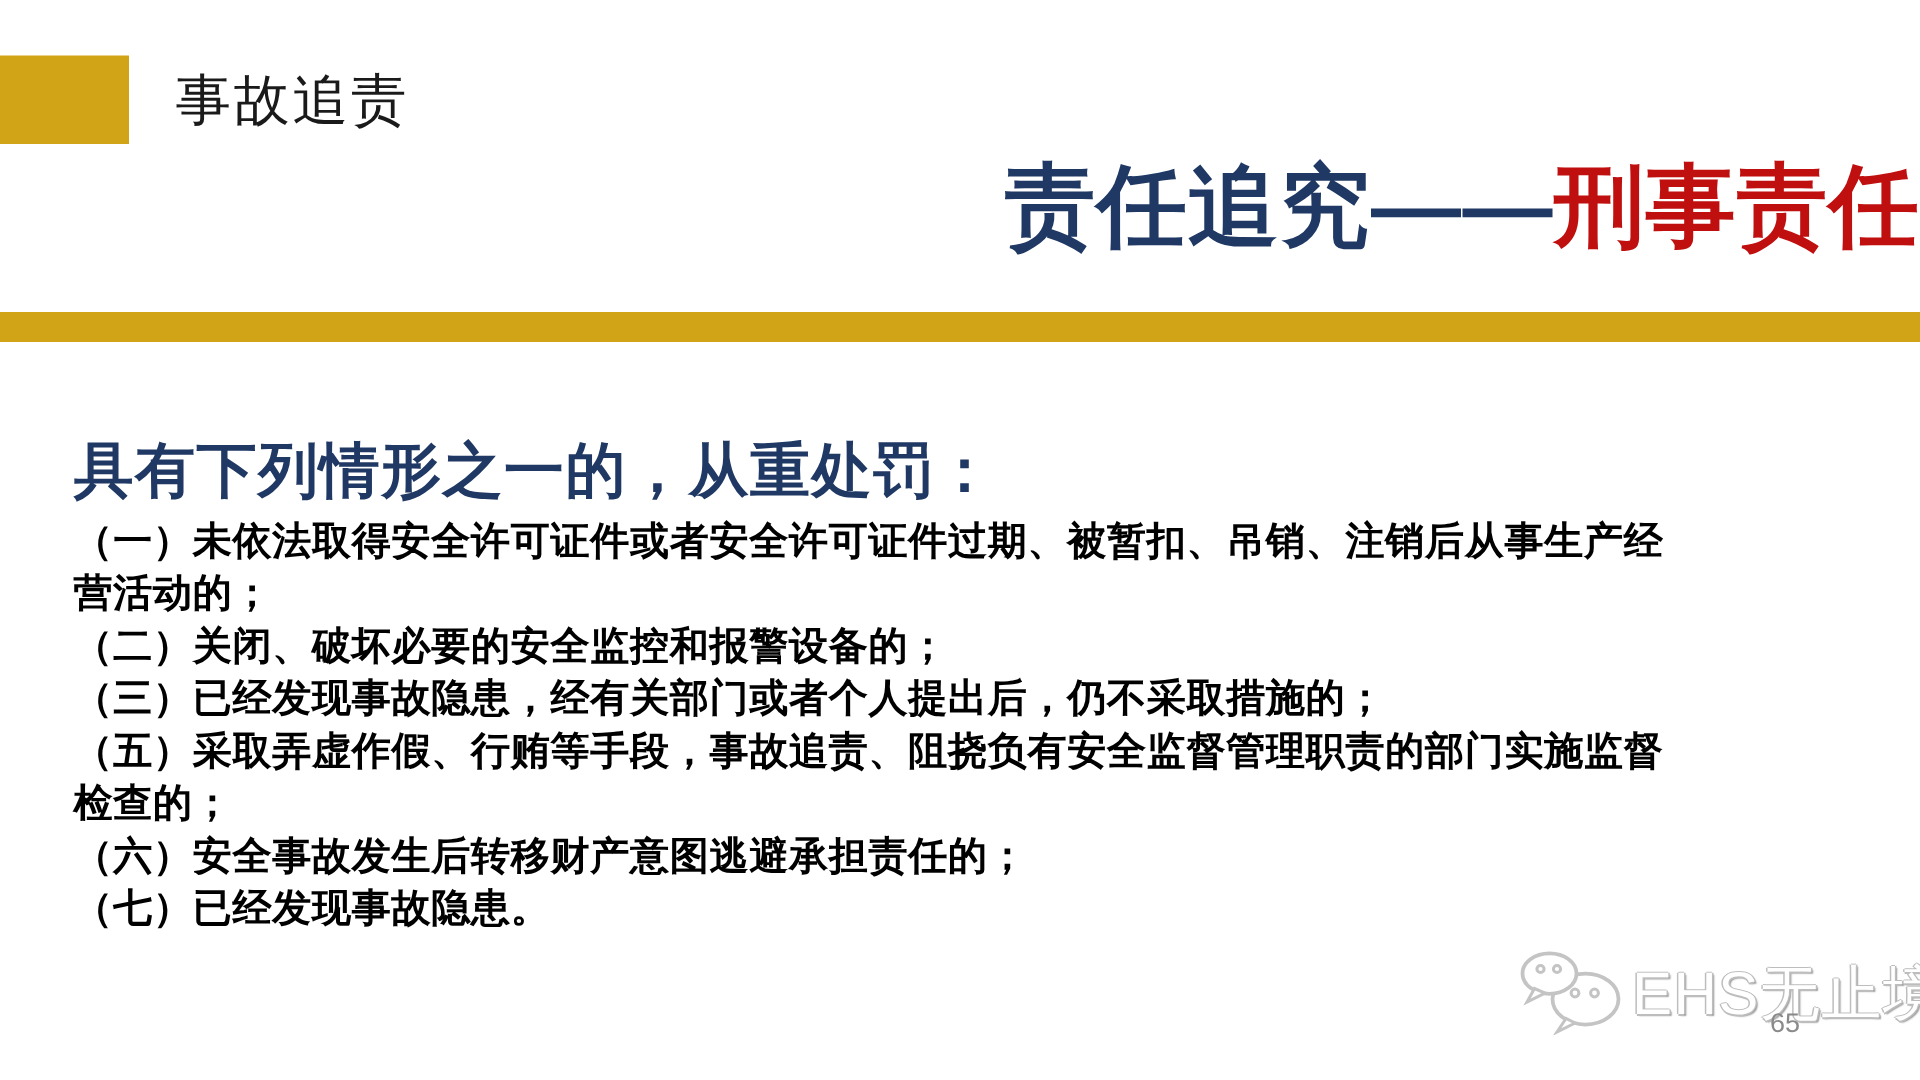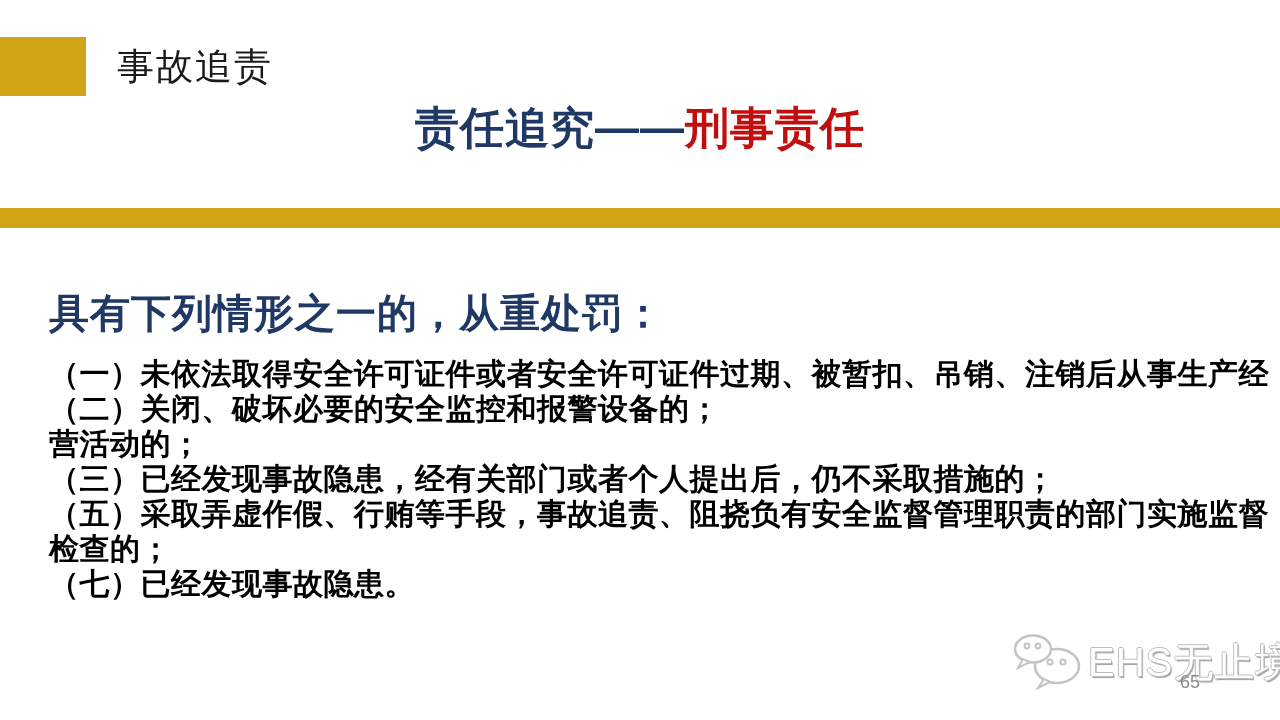--- a/index.html
+++ b/index.html
@@ -24,22 +24,22 @@
     font-weight: 400;
     color: #1a1a1a;
     letter-spacing: 2px;
     white-space: nowrap;
     text-align: right;
   }
   .title {
     position: absolute;
     left: 0; top: 100px;
     width: 1280px;
-    text-align: center;
-    font-size: 44px;
+    text-align: right;
+    font-size: 60px;
     font-weight: bold;
     letter-spacing: 1px;
     white-space: nowrap;
     line-height: 1.25;
   }
   .title .navy { color: #1F3864; }
   .title .red  { color: #C00F0F; }
   .gold-bar {
     position: absolute;
     left: 0; top: 208px;
@@ -52,26 +52,25 @@
     font-size: 40px;
     font-weight: bold;
     color: #1F3864;
     letter-spacing: 1px;
     white-space: nowrap;
   }
   .body {
     position: absolute;
     left: 49px; top: 343px;
     width: 1190px;
-    font-size: 30px;
+    font-size: 26px;
     font-weight: bold;
     color: #000000;
     line-height: 35px;
     letter-spacing: 0.5px;
-    margin-top: 13px;
   }
   .body .line { white-space: nowrap; }
   .watermark {
     position: absolute;
     left: 1012px; top: 634px;
     display: flex;
     align-items: center;
   }
   .wm-icon { display: block; }
   .wm-text {
@@ -103,25 +102,26 @@
   <div class="title">
     <span class="navy">责任追究——</span><span class="red">刑事责任</span>
   </div>
 
   <div class="gold-bar"></div>
 
   <div class="heading">具有下列情形之一的，从重处罚：</div>
 
   <div class="body">
     <div class="line">（一）未依法取得安全许可证件或者安全许可证件过期、被暂扣、吊销、注销后从事生产经</div>
+    <div class="line">营活动的；</div>
     <div class="line">（二）关闭、破坏必要的安全监控和报警设备的；</div>
-    <div class="line">营活动的；</div>
     <div class="line">（三）已经发现事故隐患，经有关部门或者个人提出后，仍不采取措施的；</div>
     <div class="line">（五）采取弄虚作假、行贿等手段，事故追责、阻挠负有安全监督管理职责的部门实施监督</div>
     <div class="line">检查的；</div>
+    <div class="line">（六）安全事故发生后转移财产意图逃避承担责任的；</div>
     <div class="line">（七）已经发现事故隐患。</div>
   </div>
 
   <div class="watermark">
     <svg class="wm-icon" width="70" height="56" viewBox="0 0 70 56" xmlns="http://www.w3.org/2000/svg">
 
       <ellipse cx="45" cy="32" rx="22" ry="17" fill="#ffffff" stroke="#c4c4c4" stroke-width="2.5"></ellipse>
       <path d="M32 45 L26 54 L38 48 Z" fill="#ffffff" stroke="#c4c4c4" stroke-width="2"></path>
       <circle cx="38" cy="28" r="2.6" fill="none" stroke="#c4c4c4" stroke-width="2"></circle>
       <circle cx="51" cy="28" r="2.6" fill="none" stroke="#c4c4c4" stroke-width="2"></circle>

